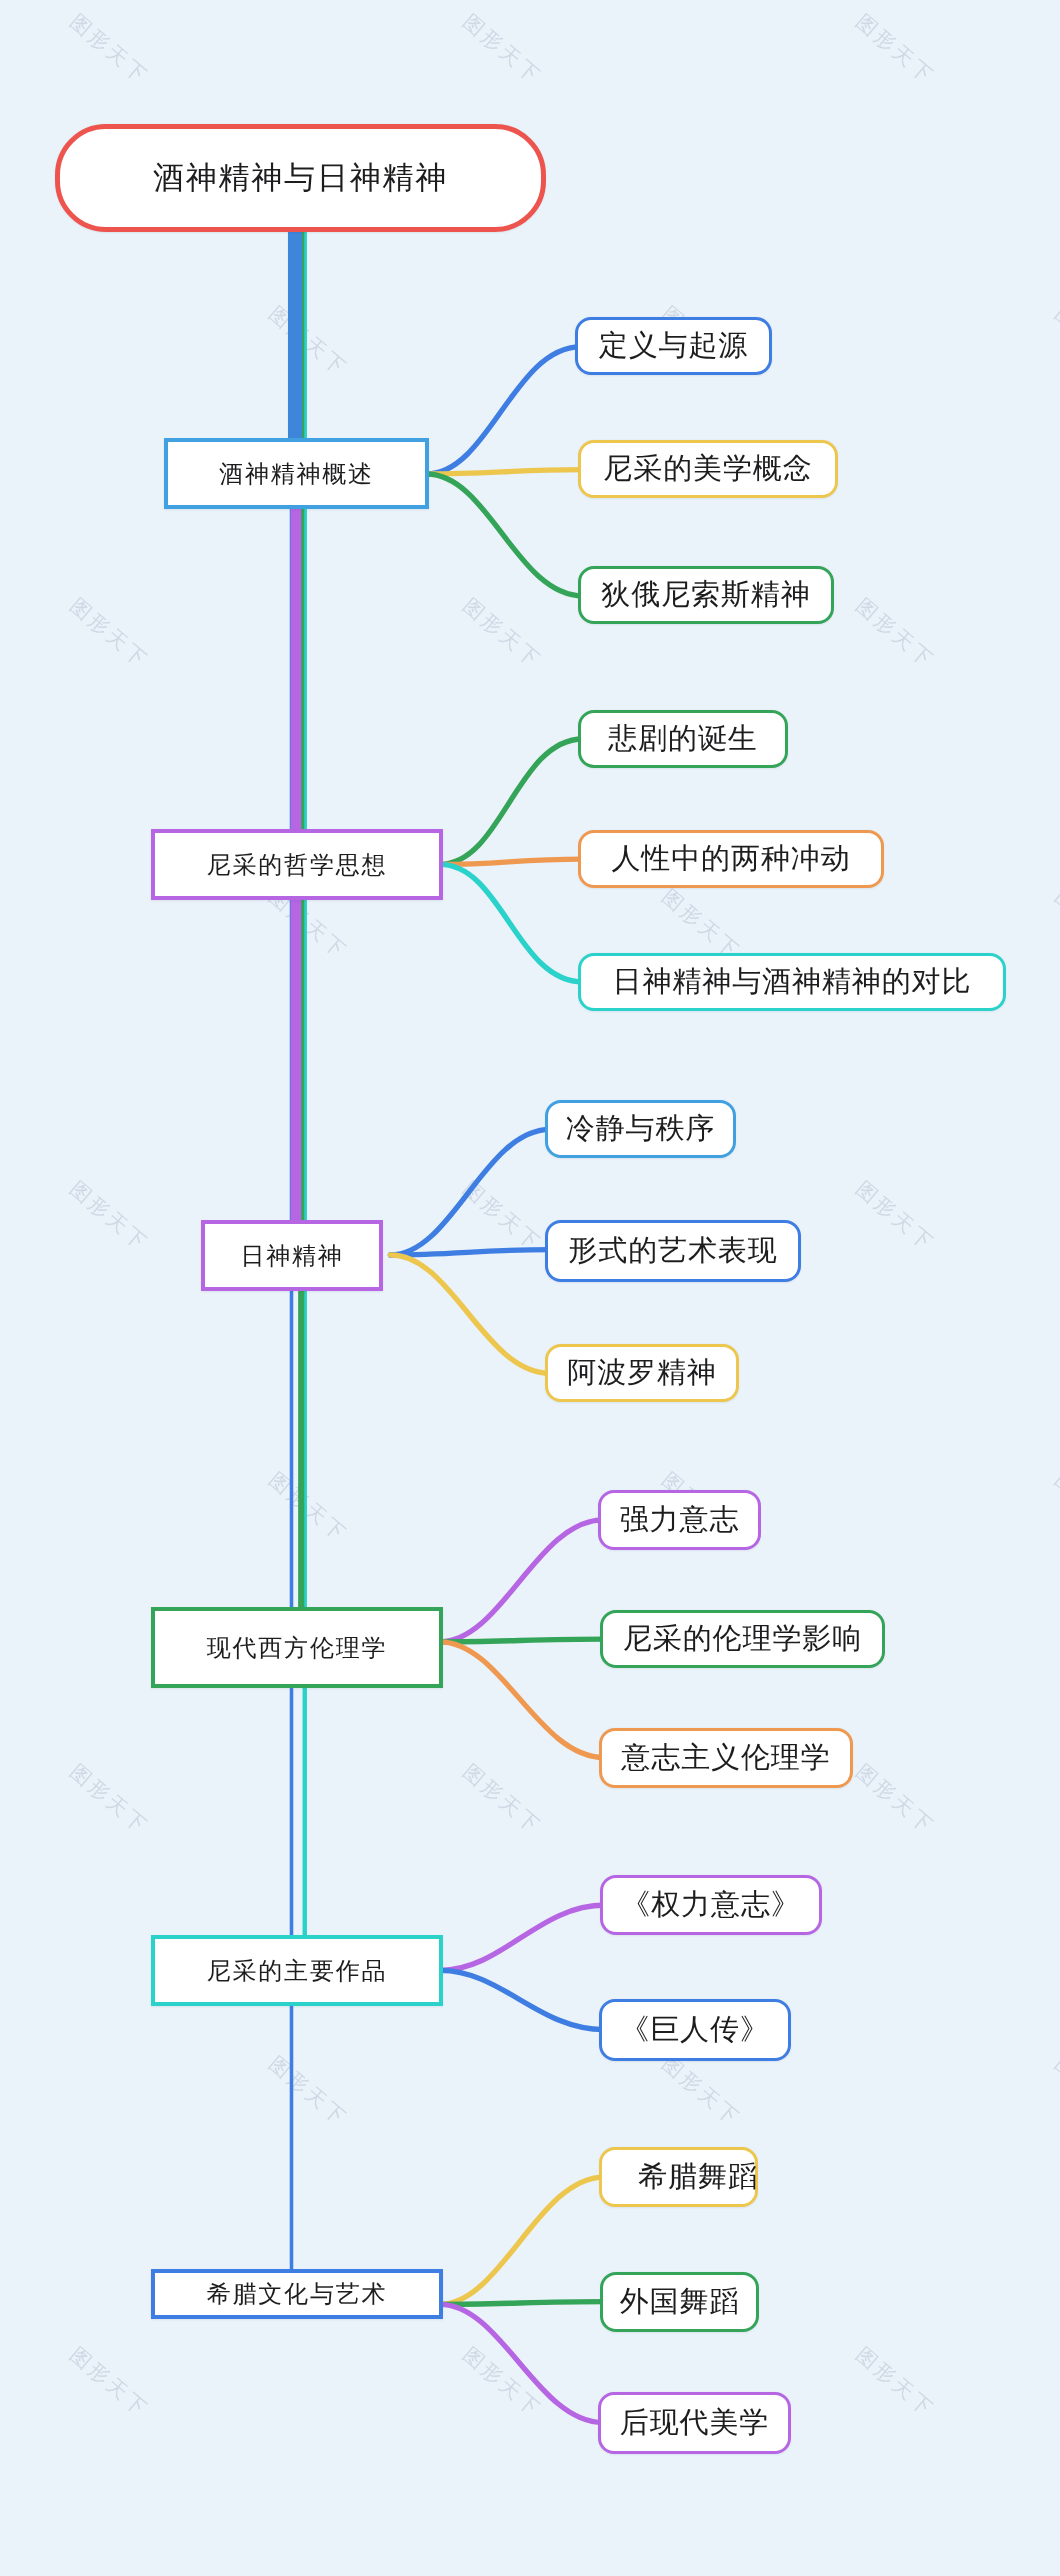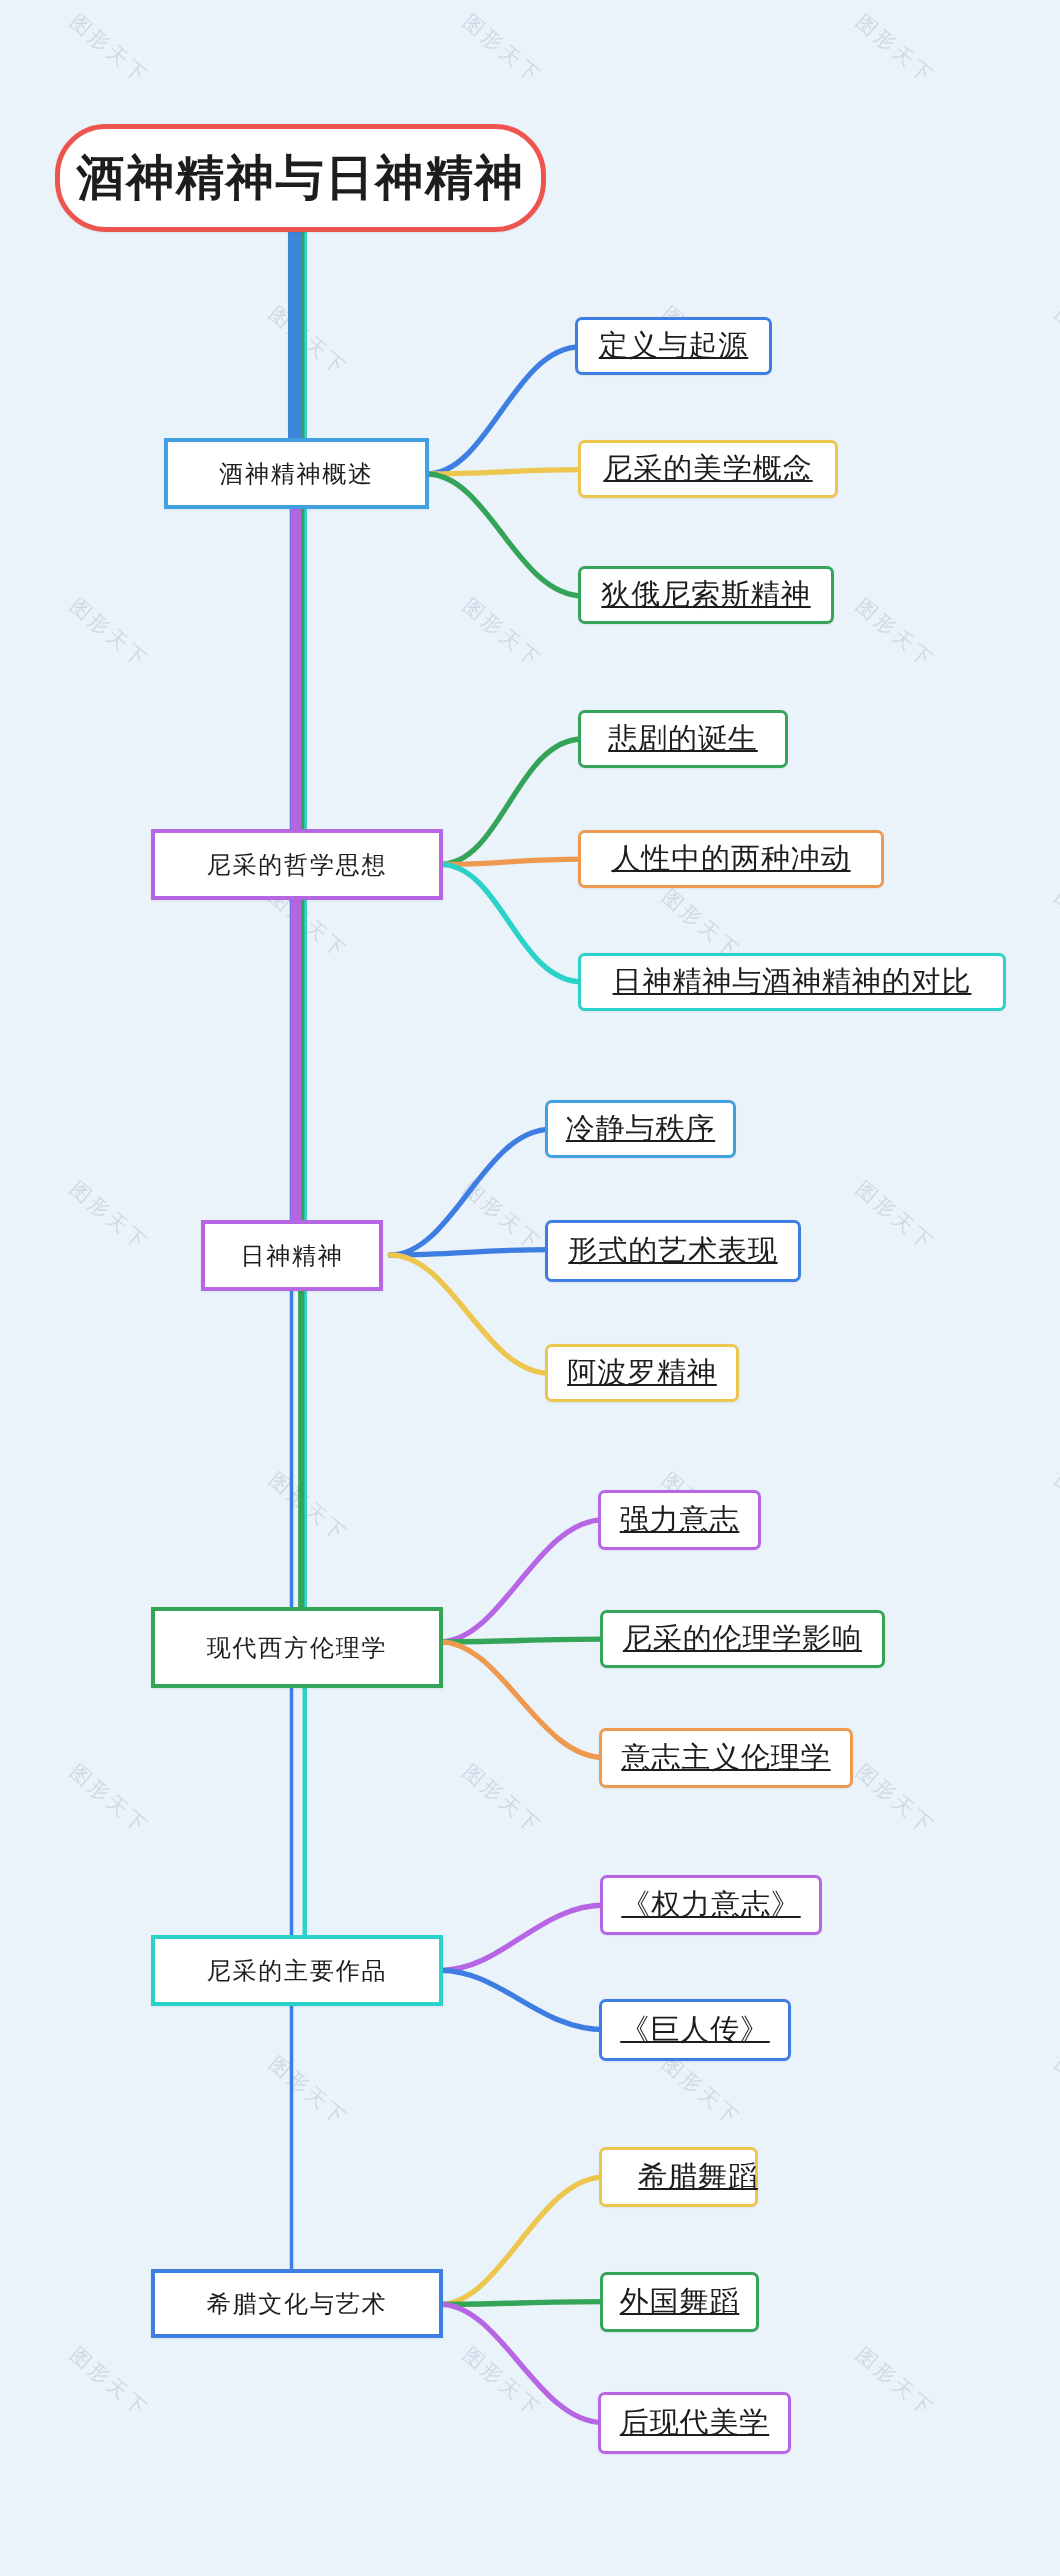--- a/index.html
+++ b/index.html
@@ -5,23 +5,23 @@
   html,body{margin:0;padding:0;}
   body{font-family:"Liberation Sans","DejaVu Sans",sans-serif;}
   .canvas{position:relative;width:1060px;height:2576px;background:#eaf2fa;overflow:hidden;}
   svg.connector-layer{position:absolute;left:0;top:0;z-index:1;}
   .wm-layer{position:absolute;left:0;top:0;width:100%;height:100%;z-index:0;}
   .wm{position:absolute;font-size:20.3px;letter-spacing:3.5px;color:#96a5b9;opacity:.32;
       transform:rotate(40deg);white-space:nowrap;user-select:none;}
   .node{position:absolute;z-index:2;background:#ffffff;display:flex;align-items:center;
         justify-content:center;color:#1d1d1f;box-sizing:border-box;white-space:nowrap;
         box-shadow:0 0.9px 1.8px rgba(40,60,90,.08);}
-  .title-node{border:5.3px solid #ee544e;border-radius:51px;font-size:48px;letter-spacing:1.8px;font-weight:bold;}
+  .title-node{border:5.3px solid #ee544e;border-radius:51px;font-size:31px;letter-spacing:1.8px;}
   .branch-node{border:4.4px solid #888;border-radius:0;font-size:24px;letter-spacing:1.8px;}
-  .child-node{border:3.5px solid #888;border-radius:7px;font-size:29px;letter-spacing:0.9px;text-decoration:underline;}
+  .child-node{border:3.5px solid #888;border-radius:16px;font-size:29px;letter-spacing:0.9px;}
 </style>
 </head>
 <body>
 
 <div class="canvas">
   <div class="wm-layer" id="wm-layer">
       <span class="wm" style="left: 62px; top: 35px;">图形天下</span>
       <span class="wm" style="left: 455px; top: 35px;">图形天下</span>
       <span class="wm" style="left: 848px; top: 35px;">图形天下</span>
       <span class="wm" style="left: 261px; top: 327px;">图形天下</span>
@@ -87,19 +87,19 @@
       <div class="node child-node" style="left: 545px; top: 1100px; width: 191px; height: 58px; border-color: rgb(65, 160, 223);">冷静与秩序</div>
       <div class="node child-node" style="left: 545px; top: 1220px; width: 256px; height: 62px; border-color: rgb(62, 125, 226);">形式的艺术表现</div>
       <div class="node child-node" style="left: 545px; top: 1344px; width: 194px; height: 58px; border-color: rgb(237, 198, 77);">阿波罗精神</div>
       <div class="node branch-node" style="left: 151px; top: 1607px; width: 292px; height: 81px; border-color: rgb(52, 164, 88);">现代西方伦理学</div>
       <div class="node child-node" style="left: 598px; top: 1490px; width: 163px; height: 60px; border-color: rgb(183, 102, 227);">强力意志</div>
       <div class="node child-node" style="left: 600px; top: 1610px; width: 285px; height: 58px; border-color: rgb(52, 164, 88);">尼采的伦理学影响</div>
       <div class="node child-node" style="left: 599px; top: 1728px; width: 254px; height: 60px; border-color: rgb(239, 153, 80);">意志主义伦理学</div>
       <div class="node branch-node" style="left: 151px; top: 1935px; width: 292px; height: 71px; border-color: rgb(43, 210, 202);">尼采的主要作品</div>
       <div class="node child-node" style="left: 600px; top: 1875px; width: 222px; height: 60px; border-color: rgb(183, 102, 227);">《权力意志》</div>
       <div class="node child-node" style="left: 599px; top: 1999px; width: 192px; height: 62px; border-color: rgb(62, 125, 226);">《巨人传》</div>
-      <div class="node branch-node" style="left: 151px; top: 2269px; width: 292px; height: 69px; border-color: rgb(62, 125, 226);">希腊文化与艺术</div>
+      <div class="node branch-node" style="left: 151px; top: 2269px; width: 292px; height: 50px; border-color: rgb(62, 125, 226);">希腊文化与艺术</div>
       <div class="node child-node" style="left: 599px; top: 2147px; width: 159px; height: 60px; border-color: rgb(237, 198, 77); padding-left: 39px;">希腊舞蹈</div>
       <div class="node child-node" style="left: 600px; top: 2272px; width: 159px; height: 60px; border-color: rgb(52, 164, 88);">外国舞蹈</div>
       <div class="node child-node" style="left: 598px; top: 2392px; width: 193px; height: 62px; border-color: rgb(183, 102, 227);">后现代美学</div>
     </div>
 </div>
 
 
 </body></html>

